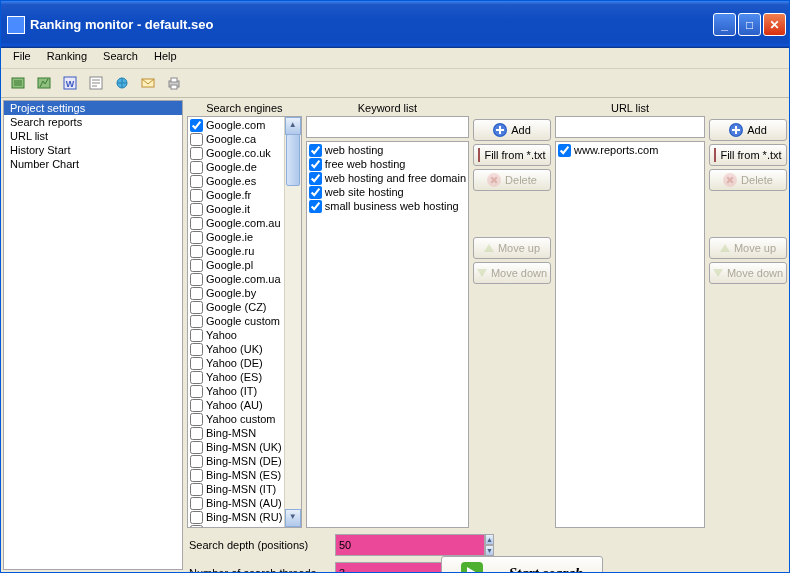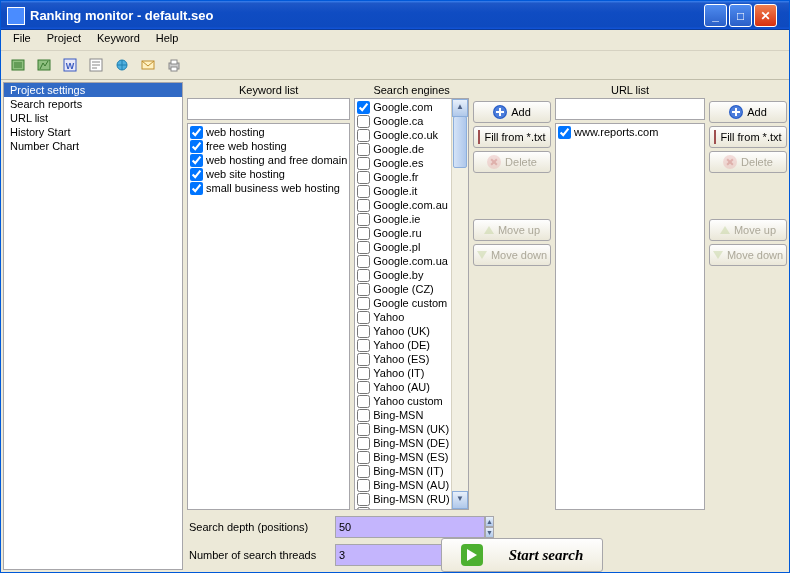--- a/index.html
+++ b/index.html
@@ -1,17 +1,17 @@
 <!DOCTYPE html>
 <html><head>
 <meta charset="utf-8">
 <style>
 body{margin:0;font-family:Tahoma,sans-serif;font-size:11px;background:#ece9d8;overflow:hidden}
 .window{width:790px;height:573px;border:1px solid #0059d8;background:#ece9d8;display:flex;flex-direction:column;box-sizing:border-box}
-.titlebar{height:29px;background:linear-gradient(to bottom,#3a81ee 0%,#1d57c7 8%,#0f4cc2 40%,#0e4abf 88%,#1152d4 95%,#082f7e 100%);color:#fff;display:flex;align-items:center;padding:0 12px 0 6px;font-size:13px;font-weight:bold}
+.titlebar{height:47px;background:linear-gradient(to bottom,#3a81ee 0%,#1d57c7 8%,#0f4cc2 40%,#0e4abf 88%,#1152d4 95%,#082f7e 100%);color:#fff;display:flex;align-items:center;padding:0 3px 0 6px;font-size:13px;font-weight:bold}
 .titlebar-icon{width:16px;height:16px;background:#4a8cff;margin-right:5px;border:1px solid #fff}
 .titlebar-text{flex:1}
 .win-buttons{display:flex;gap:2px}
 .win-btn{width:21px;height:21px;border:1px solid #fff;border-radius:3px;display:flex;align-items:center;justify-content:center;font-weight:bold;font-family:Arial;font-size:12px;color:#fff;cursor:pointer}
 .win-btn.min,.win-btn.max{background:linear-gradient(to bottom,#4f8cf0,#2a5fc8)}
 .win-btn.cls{background:linear-gradient(to bottom,#f08050,#d83010)}
 .menubar{height:20px;background:#ece9d8;display:flex;align-items:flex-start;padding:0 4px;border-bottom:1px solid #d6d2c2}
 .menu-item{padding:2px 8px;cursor:pointer}
 .toolbar{height:28px;background:#ece9d8;border-bottom:1px solid #c0bdaa;display:flex;align-items:center;padding:0 4px;gap:1px}
 .tool-btn{width:23px;height:22px;border:1px solid #ece9d8;display:flex;align-items:center;justify-content:center;cursor:pointer}
@@ -52,21 +52,21 @@
 .del-icon::after{transform:rotate(-45deg)}
 .txt-icon{width:14px;height:14px;background:#fff;border:1px solid #a05050;box-sizing:border-box;position:relative}
 .txt-icon::before{content:"";position:absolute;left:1px;right:1px;top:2px;height:1px;background:#a05050;box-shadow:0 2px #a05050,0 4px #a05050,0 6px #a05050}
 .arrow-up{width:0;height:0;border-left:5px solid transparent;border-right:5px solid transparent;border-bottom:8px solid #b8cc8e}
 .arrow-down{width:0;height:0;border-left:5px solid transparent;border-right:5px solid transparent;border-top:8px solid #b8cc8e}
 .options{padding:6px 0 0 2px}
 .opt-row{display:flex;align-items:center;gap:6px;margin-bottom:6px}
 .opt-row input[type=checkbox]{margin:0 4px 0 0}
 .opt-label{width:140px}
 .spinner{display:flex;width:95px}
-.spinner input{flex:1;height:20px;border:1px solid #a7a6aa;background:#c4b5fd;padding:0 3px;font:inherit}
+.spinner input{flex:1;height:20px;border:1px solid #a7a6aa;background:#ec4899;padding:0 3px;font:inherit}
 .spin-btns{width:16px;display:flex;flex-direction:column}
 .spin-btn{flex:1;background:linear-gradient(to bottom,#e8f0fb,#b0c8ea);border:1px solid #a7a6aa;font-size:7px;text-align:center;line-height:9px;color:#4d6185}
 .start-btn{width:162px;height:34px;border:1px solid #a7a6aa;background:linear-gradient(to bottom,#fefefe,#eeebdc);border-radius:3px;display:flex;align-items:center;justify-content:center;gap:26px;cursor:pointer;font-size:15px;font-style:italic;font-weight:bold;font-family:Tahoma;position:absolute}
 .start-arrow{width:22px;height:22px;background:#4db030;border-radius:4px;position:relative}
 .start-arrow::after{content:"";position:absolute;left:6px;top:5px;width:0;height:0;border-top:6px solid transparent;border-bottom:6px solid transparent;border-left:10px solid #fff}
 .lower{position:relative}
 </style>
 </head>
 <body>
 
@@ -76,22 +76,22 @@
     <div class="titlebar-text">Ranking monitor - default.seo</div>
     <div class="win-buttons">
       <div class="win-btn min">_</div>
       <div class="win-btn max">□</div>
       <div class="win-btn cls">✕</div>
     </div>
   </div>
 
   <div class="menubar" id="menubar">
       <div class="menu-item">File</div>
-      <div class="menu-item">Project</div>
-      <div class="menu-item">Keyword</div>
+      <div class="menu-item">Ranking</div>
+      <div class="menu-item">Search</div>
       <div class="menu-item">Help</div>
     </div>
 
   <div class="toolbar">
     <div class="tool-btn">
         <svg class="tico" viewBox="0 0 16 16">
           <rect x="2" y="3" width="12" height="10" fill="#8fc080" stroke="#3a7a30"></rect>
           <path d="M4 6h8M4 8h8M4 10h8" stroke="#3a7a30"></path>
         </svg>
       </div>
@@ -137,51 +137,20 @@
   <div class="body">
     <div class="nav" id="nav">
         <div class="nav-item selected">Project settings</div>
         <div class="nav-item">Search reports</div>
         <div class="nav-item">URL list</div>
         <div class="nav-item">History Start</div>
         <div class="nav-item">Number Chart</div>
       </div>
     <div class="main">
       <div class="cols">
-        <div class="col col-kw">
-          <div class="col-head">Keyword list</div>
-          <div class="add-row">
-            <input class="text-input" style="">
-          </div>
-          <div class="listbox">
-            <div class="list-inner" id="kw-list">
-                <div class="chk-row">
-                  <input type="checkbox" checked="" style="">
-                  <span>web hosting</span>
-                </div>
-                <div class="chk-row">
-                  <input type="checkbox" checked="" style="">
-                  <span>free web hosting</span>
-                </div>
-                <div class="chk-row">
-                  <input type="checkbox" checked="" style="">
-                  <span>web hosting and free domain</span>
-                </div>
-                <div class="chk-row">
-                  <input type="checkbox" checked="" style="">
-                  <span>web site hosting</span>
-                </div>
-                <div class="chk-row">
-                  <input type="checkbox" checked="" style="">
-                  <span>small business web hosting</span>
-                </div>
-              </div>
-          </div>
-        </div>
-
         <div class="col col-se">
           <div class="col-head">Search engines</div>
           <div class="listbox">
             <div class="list-inner" id="se-list" style="padding-right:16px">
                 <div class="chk-row">
                   <input type="checkbox" checked="" style="">
                   <span>Google.com</span>
                 </div>
                 <div class="chk-row">
                   <input type="checkbox" style="">
@@ -298,20 +267,51 @@
                 <div class="chk-row">
                   <input type="checkbox" style="">
                   <span>AltaVista</span>
                 </div>
               </div>
             <div class="scroll-track">
               <div class="scroll-btn">▲</div>
               <div class="scroll-thumb"></div>
               <div class="scroll-btn" style="position:absolute;bottom:0;left:0;right:0">▼</div>
             </div>
+          </div>
+        </div>
+
+        <div class="col col-kw">
+          <div class="col-head">Keyword list</div>
+          <div class="add-row">
+            <input class="text-input" style="">
+          </div>
+          <div class="listbox">
+            <div class="list-inner" id="kw-list">
+                <div class="chk-row">
+                  <input type="checkbox" checked="" style="">
+                  <span>web hosting</span>
+                </div>
+                <div class="chk-row">
+                  <input type="checkbox" checked="" style="">
+                  <span>free web hosting</span>
+                </div>
+                <div class="chk-row">
+                  <input type="checkbox" checked="" style="">
+                  <span>web hosting and free domain</span>
+                </div>
+                <div class="chk-row">
+                  <input type="checkbox" checked="" style="">
+                  <span>web site hosting</span>
+                </div>
+                <div class="chk-row">
+                  <input type="checkbox" checked="" style="">
+                  <span>small business web hosting</span>
+                </div>
+              </div>
           </div>
         </div>
 
         <div class="col col-btns">
           <button class="btn wide">
               <span class="bicon plus-icon"></span>
               <span>Add</span>
             </button>
           <button class="btn wide">
               <span class="bicon txt-icon"></span>

